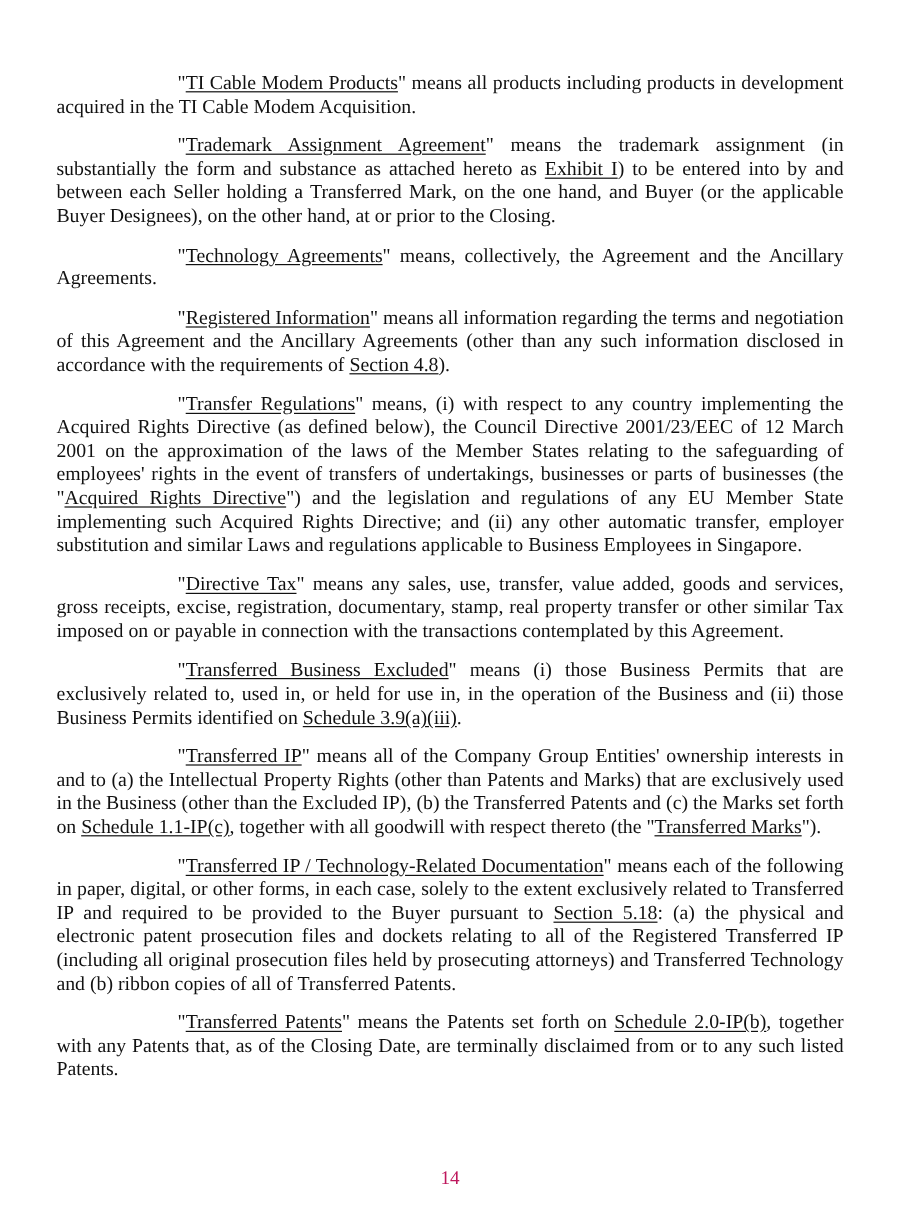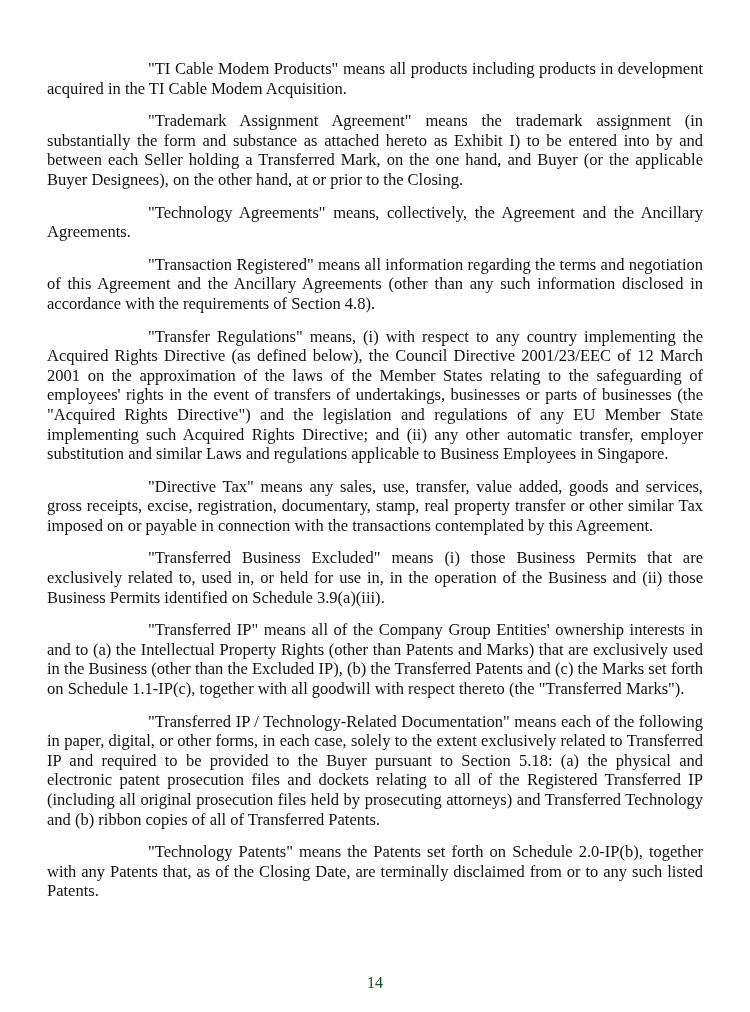--- a/index.html
+++ b/index.html
@@ -19,42 +19,43 @@
     overflow: hidden;
   }
   .doc-body .para {
     margin: 0 0 13px 0;
     font-size: 16.5px;
     line-height: 19.6px;
     text-align: justify;
     text-indent: 101px;
   }
   .para span.u {
+    text-decoration: underline;
     text-underline-offset: 2px;
   }
   .page-number {
     position: absolute;
     top: 974px;
     left: 0;
     width: 750px;
     text-align: center;
     font-size: 16px;
-    color: #14532d;
+    color: #be185d;
   }
 </style>
 </head>
 <body>
 
 <div class="page">
   <div class="doc-body">
       <p class="para"><span>"</span><span class="u">TI Cable Modem Products</span><span>" means all products including products in development acquired in the TI Cable Modem Acquisition.</span></p>
       <p class="para"><span>"</span><span class="u">Trademark Assignment Agreement</span><span>" means the trademark assignment (in substantially the form and substance as attached hereto as </span><span class="u">Exhibit I</span><span>) to be entered into by and between each Seller holding a Transferred Mark, on the one hand, and Buyer (or the applicable Buyer Designees), on the other hand, at or prior to the Closing.</span></p>
       <p class="para"><span>"</span><span class="u">Technology Agreements</span><span>" means, collectively, the Agreement and the Ancillary Agreements.</span></p>
-      <p class="para"><span>"</span><span class="u">Transaction Registered</span><span>" means all information regarding the terms and negotiation of this Agreement and the Ancillary Agreements (other than any such information disclosed in accordance with the requirements of </span><span class="u">Section 4.8</span><span>).</span></p>
+      <p class="para"><span>"</span><span class="u">Registered Information</span><span>" means all information regarding the terms and negotiation of this Agreement and the Ancillary Agreements (other than any such information disclosed in accordance with the requirements of </span><span class="u">Section 4.8</span><span>).</span></p>
       <p class="para"><span>"</span><span class="u">Transfer Regulations</span><span>" means, (i) with respect to any country implementing the Acquired Rights Directive (as defined below), the Council Directive 2001/23/EEC of 12 March 2001 on the approximation of the laws of the Member States relating to the safeguarding of employees' rights in the event of transfers of undertakings, businesses or parts of businesses (the "</span><span class="u">Acquired Rights Directive</span><span>") and the legislation and regulations of any EU Member State implementing such Acquired Rights Directive; and (ii) any other automatic transfer, employer substitution and similar Laws and regulations applicable to Business Employees in Singapore.</span></p>
       <p class="para"><span>"</span><span class="u">Directive Tax</span><span>" means any sales, use, transfer, value added, goods and services, gross receipts, excise, registration, documentary, stamp, real property transfer or other similar Tax imposed on or payable in connection with the transactions contemplated by this Agreement.</span></p>
       <p class="para"><span>"</span><span class="u">Transferred Business Excluded</span><span>" means (i) those Business Permits that are exclusively related to, used in, or held for use in, in the operation of the Business and (ii) those Business Permits identified on </span><span class="u">Schedule 3.9(a)(iii)</span><span>.</span></p>
       <p class="para"><span>"</span><span class="u">Transferred IP</span><span>" means all of the Company Group Entities' ownership interests in and to (a) the Intellectual Property Rights (other than Patents and Marks) that are exclusively used in the Business (other than the Excluded IP), (b) the Transferred Patents and (c) the Marks set forth on </span><span class="u">Schedule 1.1-IP(c)</span><span>, together with all goodwill with respect thereto (the "</span><span class="u">Transferred Marks</span><span>").</span></p>
       <p class="para"><span>"</span><span class="u">Transferred IP / Technology-Related Documentation</span><span>" means each of the following in paper, digital, or other forms, in each case, solely to the extent exclusively related to Transferred IP and required to be provided to the Buyer pursuant to </span><span class="u">Section 5.18</span><span>:  (a) the physical and electronic patent prosecution files and dockets relating to all of the Registered Transferred IP (including all original prosecution files held by prosecuting attorneys) and Transferred Technology and (b) ribbon copies of all of Transferred Patents.</span></p>
-      <p class="para"><span>"</span><span class="u">Technology Patents</span><span>" means the Patents set forth on </span><span class="u">Schedule 2.0-IP(b)</span><span>, together with any Patents that, as of the Closing Date, are terminally disclaimed from or to any such listed Patents.</span></p>
+      <p class="para"><span>"</span><span class="u">Transferred Patents</span><span>" means the Patents set forth on </span><span class="u">Schedule 2.0-IP(b)</span><span>, together with any Patents that, as of the Closing Date, are terminally disclaimed from or to any such listed Patents.</span></p>
     </div>
   <div class="page-number">14</div>
 </div>
 
 </body></html>

